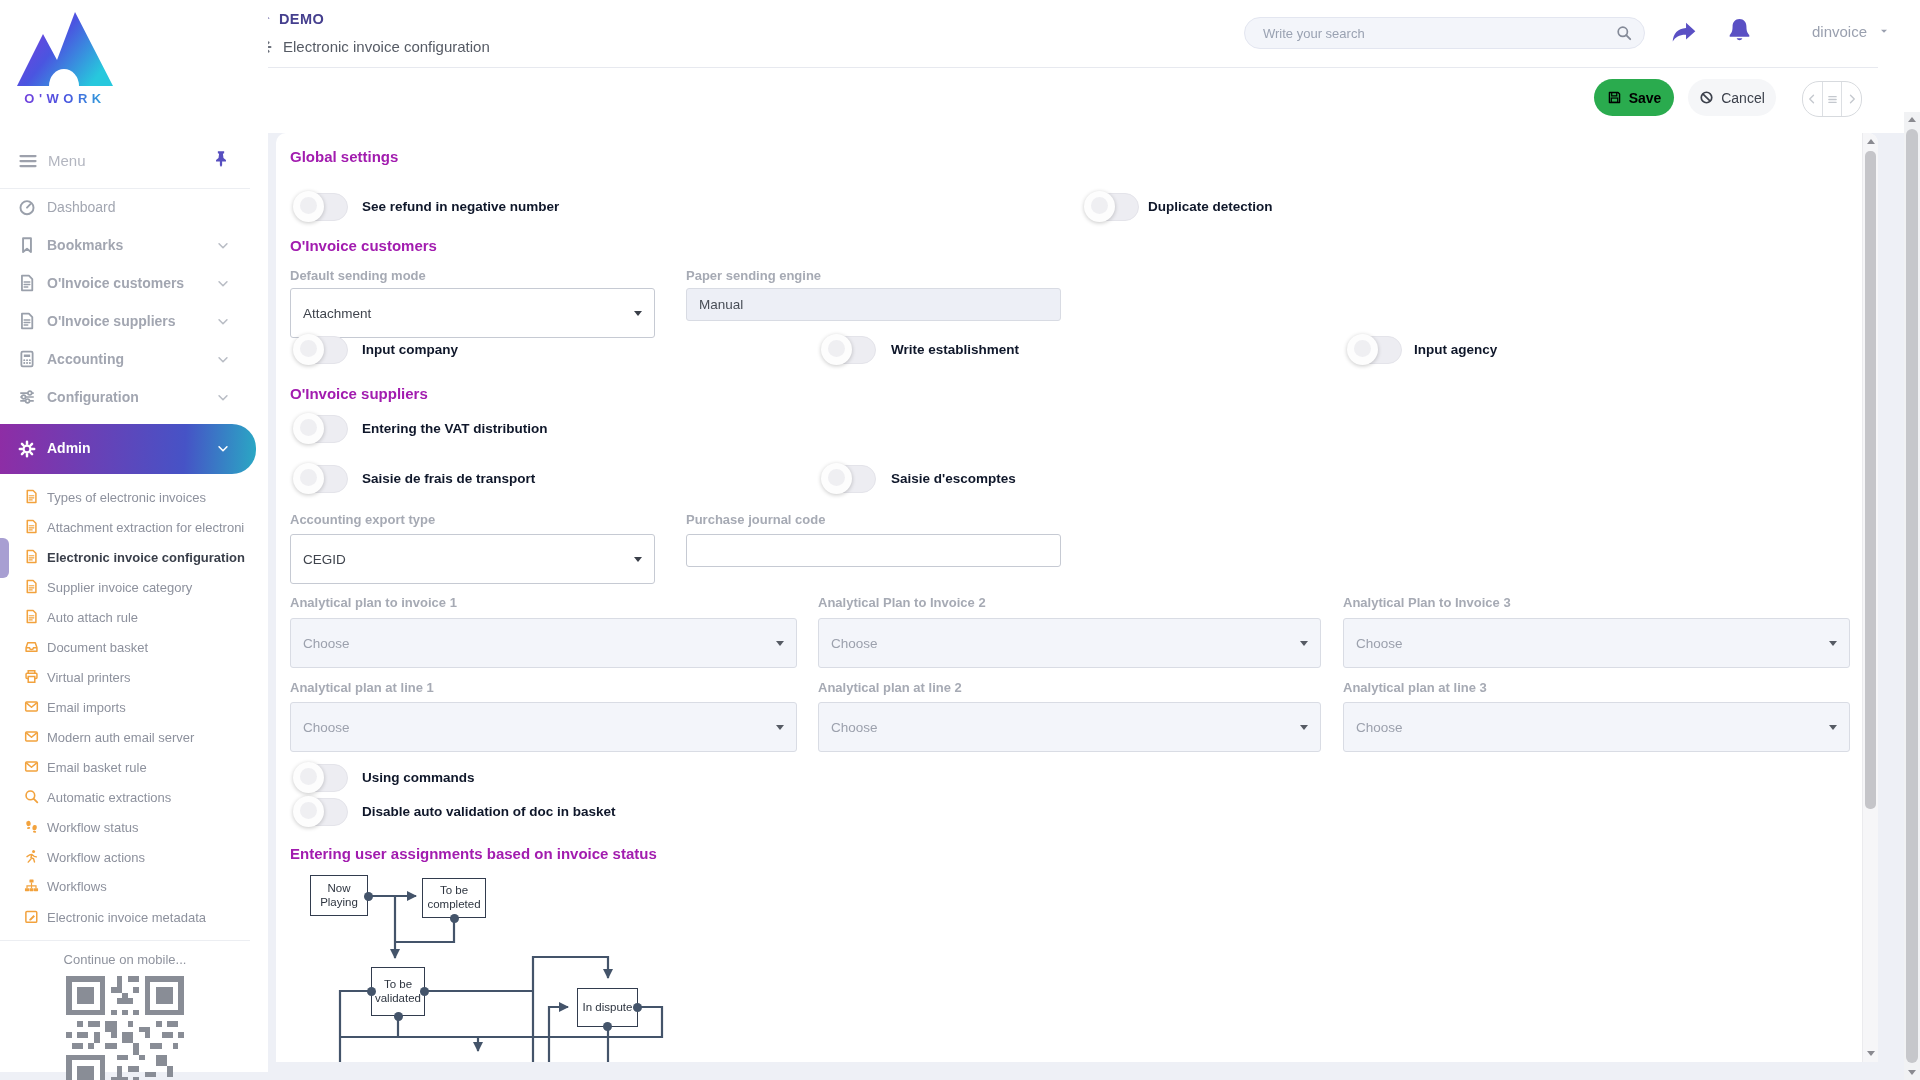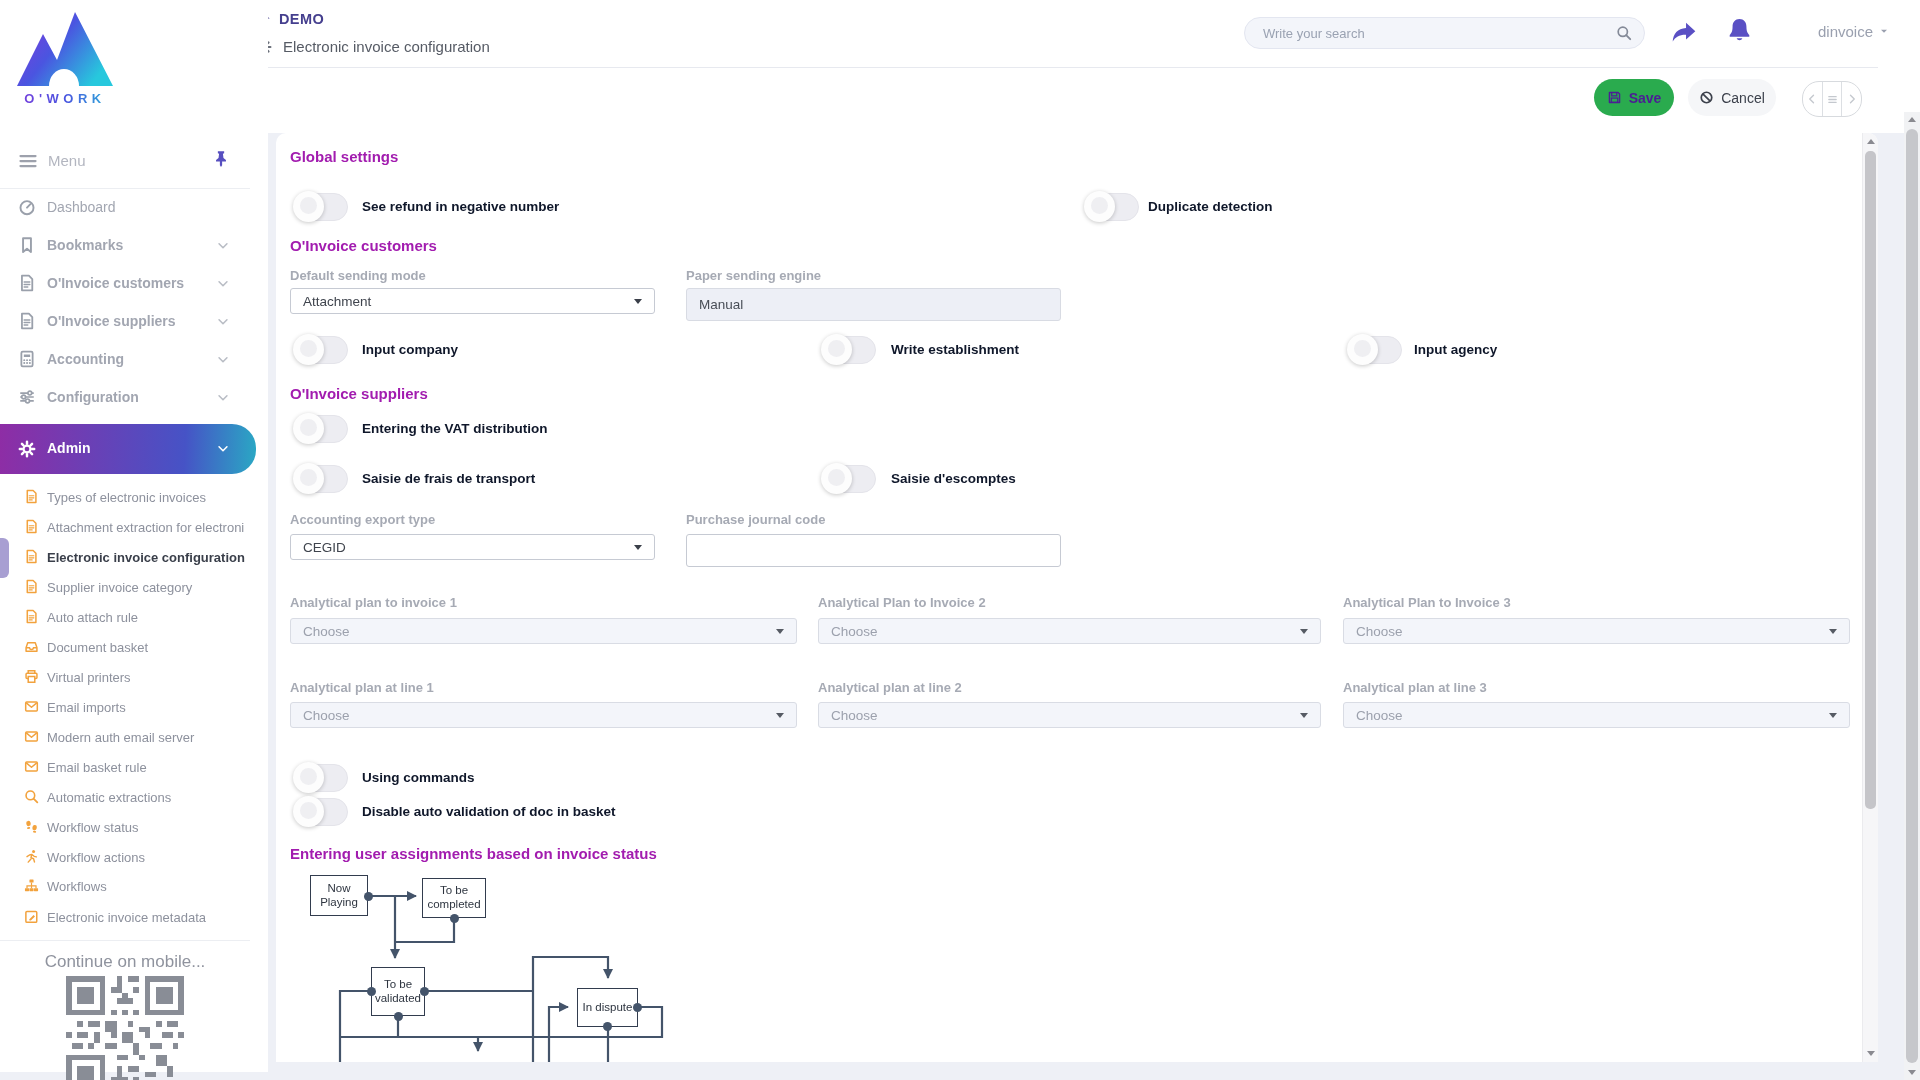--- a/index.html
+++ b/index.html
@@ -12,25 +12,25 @@
   .hdivider{left:204px;top:67px;width:1674px;height:1px;background:#e7e9ef;}
   .crumb1{left:256px;top:11px;display:flex;align-items:center;gap:8px;color:#453f8e;font-weight:700;font-size:14.5px;letter-spacing:.4px;}
   .crumb2{left:256px;top:38px;display:flex;align-items:center;gap:11px;color:#565b65;font-size:15px;}
   .crumb2 .gico{color:#6a6f7a;}
   .search{left:1244px;top:17px;width:399px;height:30px;background:#f3f5fa;border:1px solid #e3e6f0;border-radius:16px;}
   .search input{position:absolute;left:0;top:0;width:100%;height:100%;background:transparent;border:none;outline:none;
     padding:0 40px 0 18px;box-sizing:border-box;font-family:"Liberation Sans",sans-serif;font-size:13px;color:#5a5f6a;}
   .search input::placeholder{color:#9aa2b2;}
   .search .mag{position:absolute;right:12px;top:7px;color:#848a98;}
   .hicon{color:#5a50c4;cursor:pointer;}
-  .userbox{left:1790px;top:21px;width:100px;height:20px;display:flex;align-items:center;justify-content:flex-end;gap:5px;color:#9aa0af;font-size:15px;cursor:pointer;}
+  .userbox{left:1790px;top:21px;width:100px;height:20px;display:flex;align-items:center;justify-content:flex-end;gap:11px;color:#9aa0af;font-size:15px;cursor:pointer;}
 
   
   .btn{display:flex;align-items:center;justify-content:center;gap:7px;border-radius:19px;font-size:14px;cursor:pointer;box-sizing:border-box;}
-  .btn-save{left:1594px;top:79px;width:80px;height:37px;background:#2aab4e;color:#4c1d95;font-weight:600;}
+  .btn-save{left:1594px;top:79px;width:80px;height:37px;background:#2aab4e;color:#000000;font-weight:600;}
   .btn-cancel{left:1688px;top:79px;width:88px;height:37px;background:#f5f6f8;color:#3c414c;}
   .pager{left:1802px;top:81px;width:58px;height:34px;border:1px solid #d7dade;border-radius:17px;background:#fff;display:flex;align-items:stretch;color:#c4c8ce;}
   .pager .cell{flex:1;display:flex;align-items:center;justify-content:center;cursor:pointer;}
   .pager .mid{border-left:1px solid #dcdfe3;border-right:1px solid #dcdfe3;}
 
   
   .sidebar{left:0;top:0;width:250px;height:1072px;background:#fff;padding-left:18px;}
   .brand{position:absolute;left:12px;top:8px;width:106px;text-align:center;}
   .wordmark{margin-top:1px;font-size:13px;font-weight:700;letter-spacing:4.5px;
     background:linear-gradient(90deg,#7d3bdc,#4a55e0,#27bcd8);-webkit-background-clip:text;background-clip:text;color:transparent;}
@@ -45,33 +45,33 @@
   .adminrow{position:absolute;left:0;top:424px;width:256px;height:50px;border-radius:0 24px 24px 0;
     background:linear-gradient(93deg,#8e2da5 0%,#4653c6 72%,#2aa8c4 100%);cursor:pointer;}
   .adminrow .ico{position:absolute;left:18px;top:16px;color:#fff;}
   .adminrow .lbl{position:absolute;left:47px;top:16px;font-size:14px;font-weight:700;color:#fff;}
   .adminrow .chev{position:absolute;left:216px;top:18px;color:#fff;}
   .subrow{position:absolute;left:0;width:250px;height:30px;cursor:pointer;}
   .subrow .ico{position:absolute;left:24px;top:7px;color:#f2a23d;}
   .subrow .lbl{position:absolute;left:47px;top:8px;font-size:13px;color:#8d919d;white-space:nowrap;overflow:hidden;width:200px;}
   .subrow .lbl.active{font-weight:700;color:#3a3f4a;}
   .actind{position:absolute;left:0;top:538px;width:9px;height:40px;background:#a89fd2;border-radius:0 6px 6px 0;}
-  .mobiletxt{position:absolute;left:0;top:952px;width:250px;text-align:center;font-size:17px;color:#8f939e;}
+  .mobiletxt{position:absolute;left:0;top:952px;width:250px;text-align:center;font-size:13px;color:#8f939e;}
   .qr{position:absolute;left:66px;top:976px;width:118px;height:118px;}
 
   
   .card{left:276px;top:133px;width:1602px;height:929px;background:#fff;border-radius:10px 10px 0 0;overflow:hidden;}
   .h{position:absolute;font-size:15px;font-weight:700;color:#a21caf;}
   .flabel{position:absolute;font-size:13px;font-weight:600;color:#a6aab4;}
   .toggle{position:absolute;width:54px;height:28px;border-radius:14px;background:#ededf2;border:1px solid #e4e4ea;box-sizing:border-box;cursor:pointer;}
   .toggle::after{content:"";position:absolute;left:-2px;top:-3px;width:31px;height:31px;border-radius:50%;background:#fdfdfd;
     box-shadow:0 1px 4px rgba(0,0,0,.22);}
   .toggle::before{content:"";position:absolute;left:5px;top:3px;width:17px;height:17px;border-radius:50%;background:#efeff2;z-index:1;}
   .tlabel{position:absolute;height:28px;line-height:28px;font-size:13.5px;font-weight:600;color:#0f172a;}
-  .sel{position:absolute;height:26px;border:1px solid #c6cad3;border-radius:3px;background:#fff;box-sizing:border-box;
+  .sel{position:absolute;height:50px;border:1px solid #c6cad3;border-radius:3px;background:#fff;box-sizing:border-box;
     display:flex;align-items:center;justify-content:space-between;padding:0 12px;font-size:13.5px;color:#3f444d;cursor:pointer;}
   .sel.dis{background:#f3f5fa;border-color:#d9dce4;color:#9ca1ad;}
   .caret{width:0;height:0;border-left:4px solid transparent;border-right:4px solid transparent;border-top:5px solid #3a3f49;}
   .sel.dis .caret{border-top-color:#565b64;}
   .inp{position:absolute;height:33px;border:1px solid #c6cad3;border-radius:3px;background:#fff;box-sizing:border-box;
     padding:0 12px;font-family:"Liberation Sans",sans-serif;font-size:13.5px;color:#494e57;outline:none;}
   .inp.dis{background:#edeff6;border-color:#d8dbe3;}
 
   
   .diagram{position:absolute;left:14px;top:739px;width:1320px;height:190px;}

